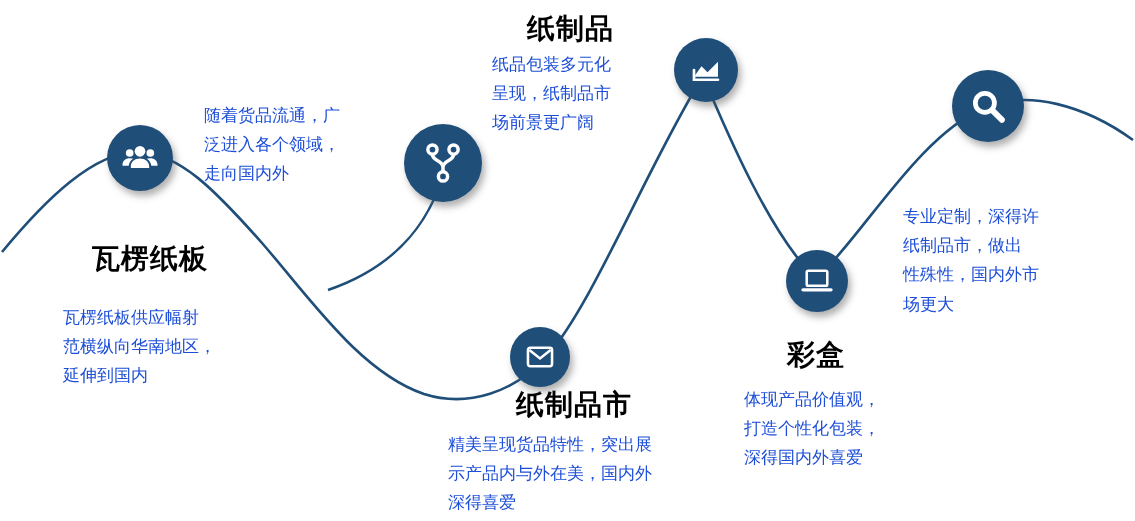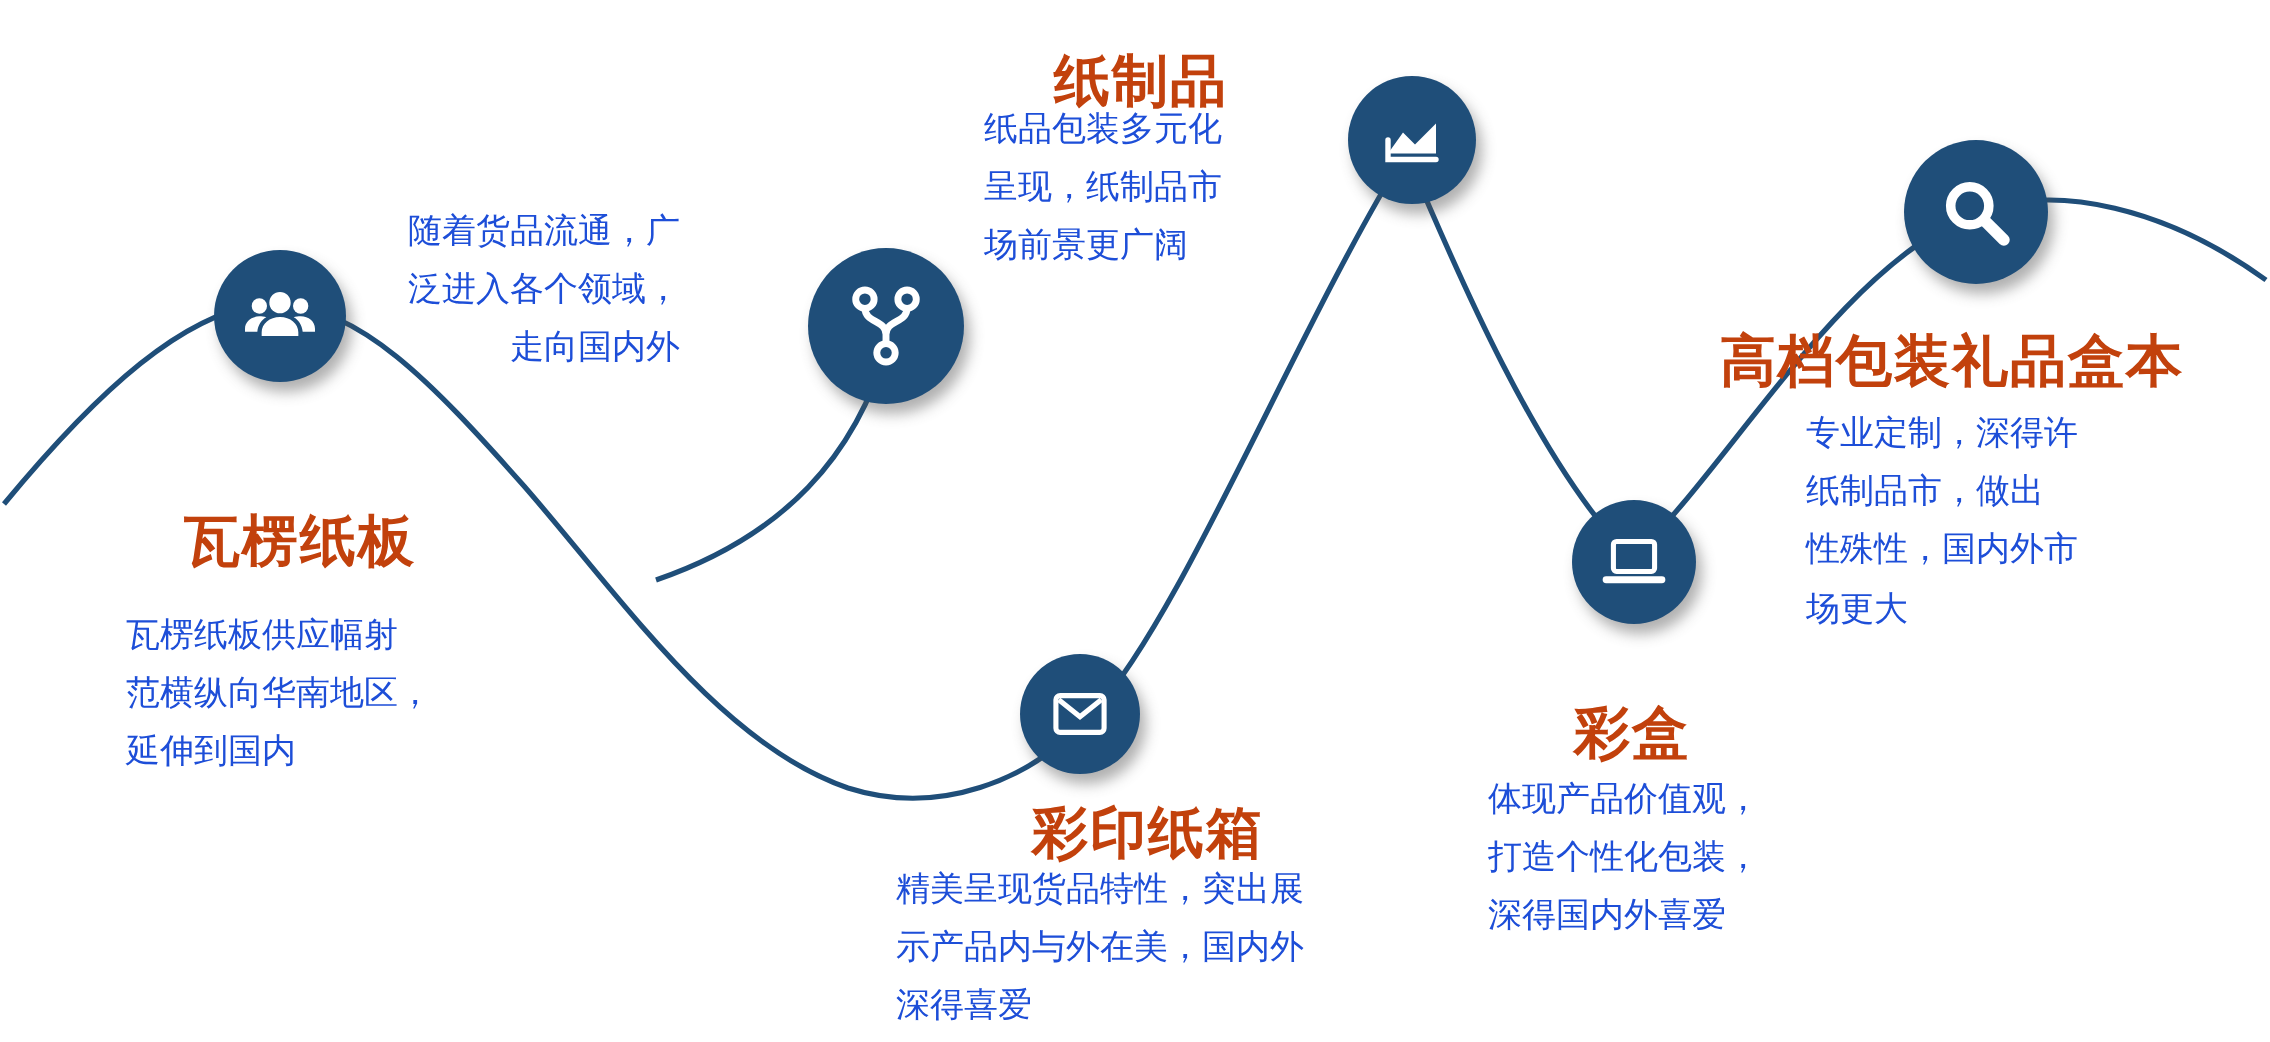--- a/index.html
+++ b/index.html
@@ -20,32 +20,32 @@
     z-index:3;
   }
   #c-people{left:107px;top:125px;width:66px;height:66px;}
   #c-branch{left:404px;top:124px;width:78px;height:78px;}
   #c-chart{left:674px;top:38px;width:64px;height:64px;}
   #c-mail{left:510px;top:327px;width:60px;height:60px;}
   #c-laptop{left:786px;top:250px;width:62px;height:62px;}
   #c-search{left:952px;top:70px;width:72px;height:72px;}
   .t{
     position:absolute;
-    font-size:28px;font-weight:700;color:#c2410c;
-    white-space:nowrap;z-index:2;letter-spacing:1px;margin-top:12px;
+    font-size:28px;font-weight:700;color:#000000;
+    white-space:nowrap;z-index:2;letter-spacing:1px;
   }
   .d{
     position:absolute;
     font-size:17px;line-height:1.72;color:#1d4ed8;
     white-space:pre-line;z-index:2;
   }
   #t-corrugated{left:92px;top:240px;}
   #d-corrugated{left:63px;top:303px;}
   #t-carton{left:236px;top:58px;}
-  #d-carton{left:204px;top:101px;text-align:right;}
+  #d-carton{left:204px;top:101px;}
   #t-paper{left:527px;top:10px;}
   #d-paper{left:492px;top:50px;}
   #t-colorprint{left:516px;top:386px;}
   #d-colorprint{left:448px;top:430px;}
   #t-colorbox{left:787px;top:336px;}
   #d-colorbox{left:744px;top:385px;}
   #t-gift{left:860px;top:150px;}
   #d-gift{left:903px;top:202px;}
 </style>
 </head>
@@ -121,29 +121,28 @@
 
   <div class="d" id="d-carton">随着货品流通，广
 泛进入各个领域，
 走向国内外</div>
 
   <div class="t" id="t-paper">纸制品</div>
   <div class="d" id="d-paper">纸品包装多元化
 呈现，纸制品市
 场前景更广阔</div>
 
-  <div class="t" id="t-colorprint">彩印纸箱</div>
+  <div class="t" id="t-colorprint">纸制品市</div>
   <div class="d" id="d-colorprint">精美呈现货品特性，突出展
 示产品内与外在美，国内外
 深得喜爱</div>
 
   <div class="t" id="t-colorbox">彩盒</div>
   <div class="d" id="d-colorbox">体现产品价值观，
 打造个性化包装，
 深得国内外喜爱</div>
 
-  <div class="t" id="t-gift">高档包装礼品盒本</div>
   <div class="d" id="d-gift">专业定制，深得许
 纸制品市，做出
 性殊性，国内外市
 场更大</div>
 
 </div>
 
 </body></html>

